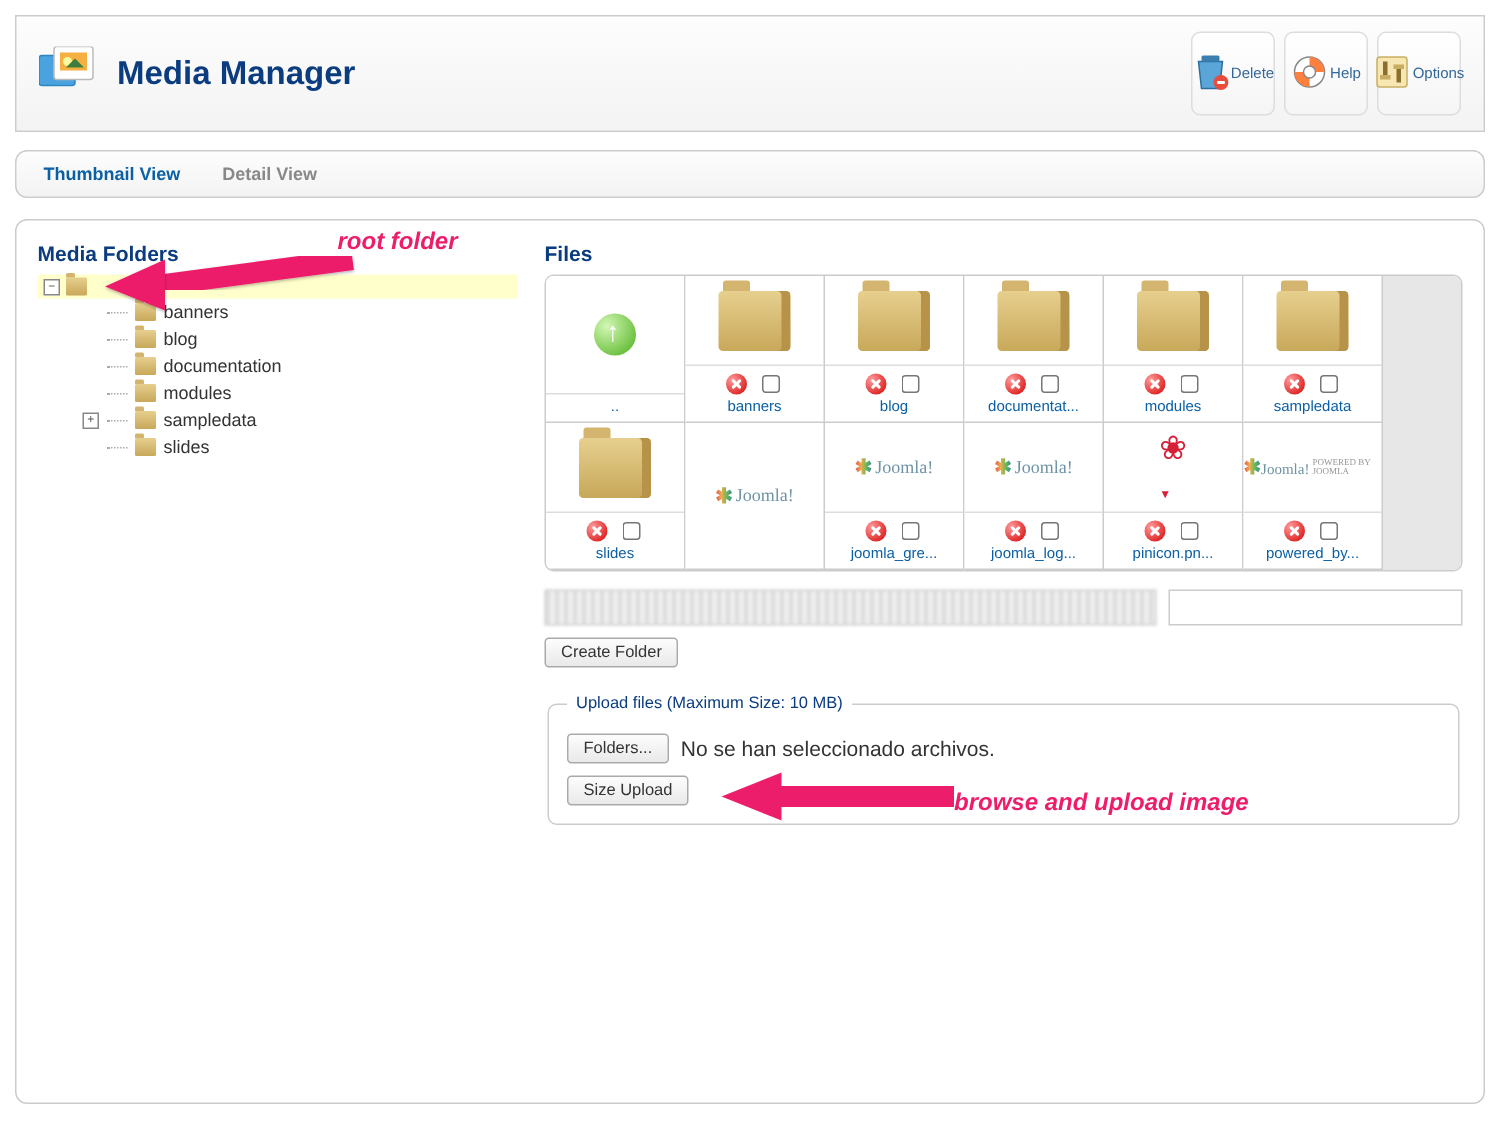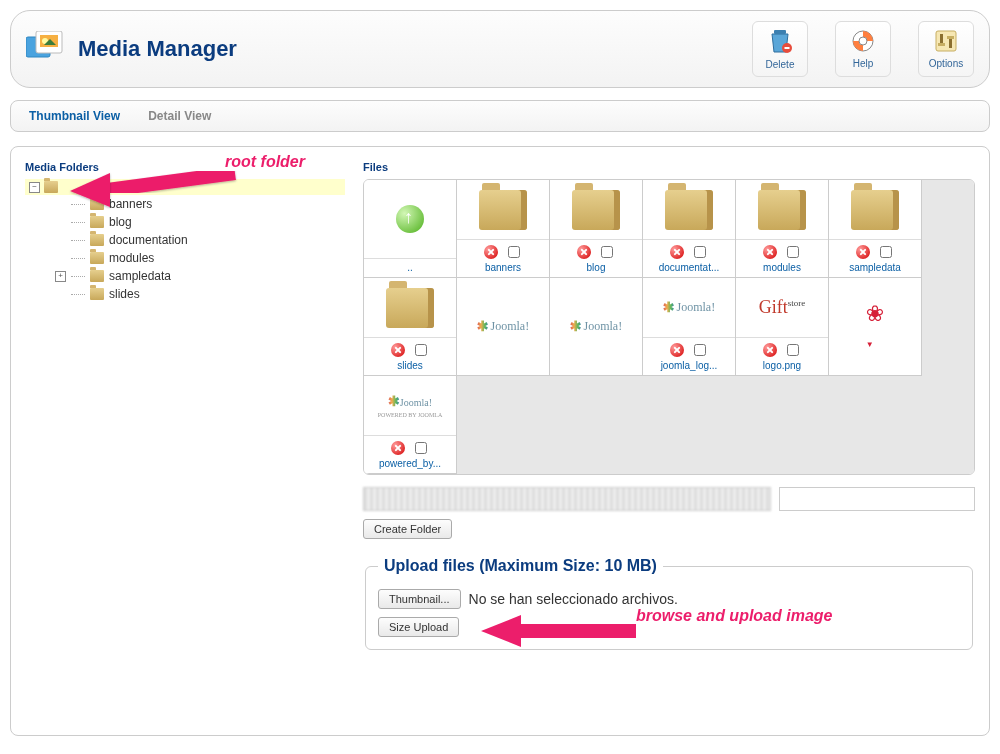--- a/index.html
+++ b/index.html
@@ -5,21 +5,21 @@
   body {
     margin: 0;
     padding: 10px;
     font-family: Arial, Helvetica, sans-serif;
     font-size: 12px;
     background: #fff;
     color: #333;
   }
   .header {
     border: 1px solid #ccc;
-    border-radius: 20px;
+    border-radius: 0;
     background: linear-gradient(#fdfdfd, #f3f3f3);
     padding: 10px 15px;
     display: flex;
     align-items: center;
     justify-content: space-between;
   }
   .header-left {
     display: flex;
     align-items: center;
     gap: 12px;
@@ -33,26 +33,25 @@
     display: flex;
     gap: 6px;
   }
   .toolbar-item {
     border: 1px solid #ddd;
     border-radius: 6px;
     background: linear-gradient(#fff, #f5f5f5);
     width: 54px;
     height: 54px;
     display: flex;
-    flex-direction: column;
+    flex-direction: row;
     align-items: center;
     justify-content: center;
     gap: 2px;
     cursor: pointer;
-    margin-left: 21px;
   }
   .toolbar-item span:last-child {
     font-size: 10px;
     color: #336699;
   }
   .tabs {
     margin-top: 12px;
     border: 1px solid #ccc;
     border-radius: 8px;
     background: linear-gradient(#fdfdfd, #f3f3f3);
@@ -68,21 +67,21 @@
     margin-top: 14px;
     border: 1px solid #ccc;
     border-radius: 8px;
     padding: 14px;
     display: flex;
     gap: 18px;
     min-height: 560px;
   }
   .left-col { width: 320px; position: relative; }
   .right-col { flex: 1; }
-  .section-title { color: #0b3c7f; font-weight: bold; font-size: 11px; margin-bottom: 6px; }
+  .section-title { color: #0b3c7f; font-weight: bold; font-size: 14px; margin-bottom: 6px; }
   .tree { margin-top: 6px; font-size: 12px; }
   .tree-root {
     background: #ffffcc;
     padding: 2px 4px;
     display: flex;
     align-items: center;
     gap: 4px;
   }
   .tree-children { margin-left: 30px; }
   .tree-item {
@@ -219,21 +218,21 @@
     cursor: pointer;
     display: inline-block;
     text-align: center;
   }
   fieldset.upload {
     border:1px solid #ccc; border-radius:6px;
     margin-top: 18px;
     padding: 14px 12px 12px;
   }
   fieldset.upload legend {
-    color: #0b3c7f; font-weight: bold; font-size: 16px;
+    color: #0b3c7f; font-weight: normal; font-size: 11px;
     padding: 0 6px;
   }
   .annot {
     color: #ec1e6b;
     font-size: 16px;
     font-weight: bold;
     font-style: italic;
     position: absolute;
     pointer-events: none;
   }
@@ -447,53 +446,55 @@
           </div>
           <div class="file-cell">
             <div class="thumb">
               <div class="joomla-logo"><span class="joomla-symbol">✱</span>Joomla!</div>
             </div>
           </div>
           <div class="file-cell">
             <div class="thumb">
               <div class="joomla-logo"><span class="joomla-symbol">✱</span>Joomla!</div>
             </div>
+            <div class="meta">
+              <div class="controls">
+                <span class="del-icon"></span>
+                <input type="checkbox" class="chk" style="">
+              </div>
+              <div>joomla_gre...</div>
+            </div>
           </div>
           <div class="file-cell">
             <div class="thumb">
               <div class="joomla-logo"><span class="joomla-symbol">✱</span>Joomla!</div>
             </div>
             <div class="meta">
               <div class="controls">
                 <span class="del-icon"></span>
                 <input type="checkbox" class="chk" style="">
               </div>
               <div>joomla_log...</div>
             </div>
           </div>
           <div class="file-cell">
             <div class="thumb">
-              <div class="gift-logo">Gift<small>store</small></div>
-            </div>
-            <div class="meta">
-              <div class="controls">
-                <span class="del-icon"></span>
-                <input type="checkbox" class="chk" style="">
-              </div>
-              <div>logo.png</div>
-            </div>
-          </div>
-          <div class="file-cell">
-            <div class="thumb">
               <div class="pin-icon">❀<br><span style="font-size:8px">▼</span></div>
             </div>
-          </div>
-          <div class="file-cell">
-            <div class="thumb">
-              <div class="joomla-logo" style="flex-direction:column;font-size:10px">
+            <div class="meta">
+              <div class="controls">
+                <span class="del-icon"></span>
+                <input type="checkbox" class="chk" style="">
+              </div>
+              <div>pinicon.pn...</div>
+            </div>
+          </div>
+          <div class="file-cell">
+            <div class="thumb">
+              <div class="joomla-logo" style="flex-direction:row;font-size:10px">
                 <div><span class="joomla-symbol">✱</span>Joomla!</div>
                 <div style="font-size:6px;color:#999">POWERED BY JOOMLA</div>
               </div>
             </div>
             <div class="meta">
               <div class="controls">
                 <span class="del-icon"></span>
                 <input type="checkbox" class="chk" style="">
               </div>
               <div>powered_by...</div>
@@ -506,25 +507,25 @@
       <div class="path-blur"></div>
       <input class="path-input" style="">
     </div>
     <div style="margin-top:8px">
       <span class="btn">Create Folder</span>
     </div>
 
     <fieldset class="upload" style="position:relative">
       <legend>Upload files (Maximum Size: 10 MB)</legend>
       <div style="display:flex; align-items:center; gap:8px; margin-bottom:8px;">
-        <span class="btn">Thumbnail...</span>
+        <span class="btn">Folders...</span>
         <span style="font-size:14px;">No se han seleccionado archivos.</span>
       </div>
       <span class="btn">Size Upload</span>
 
-      <div class="annot" style="top:32px; left:270px;">browse and upload image</div>
+      <div class="annot" style="top:52px; left:270px;">browse and upload image</div>
       <svg class="arrow-svg" style="top:34px; left:100px;" width="180" height="40">
         <path d="M170 22 L45 22" stroke="#ec1e6b" stroke-width="14"></path>
         <path d="M55 6 L15 22 L55 38 Z" fill="#ec1e6b"></path>
       </svg>
     </fieldset>
   </div>
 </div>
 
 </body></html>

